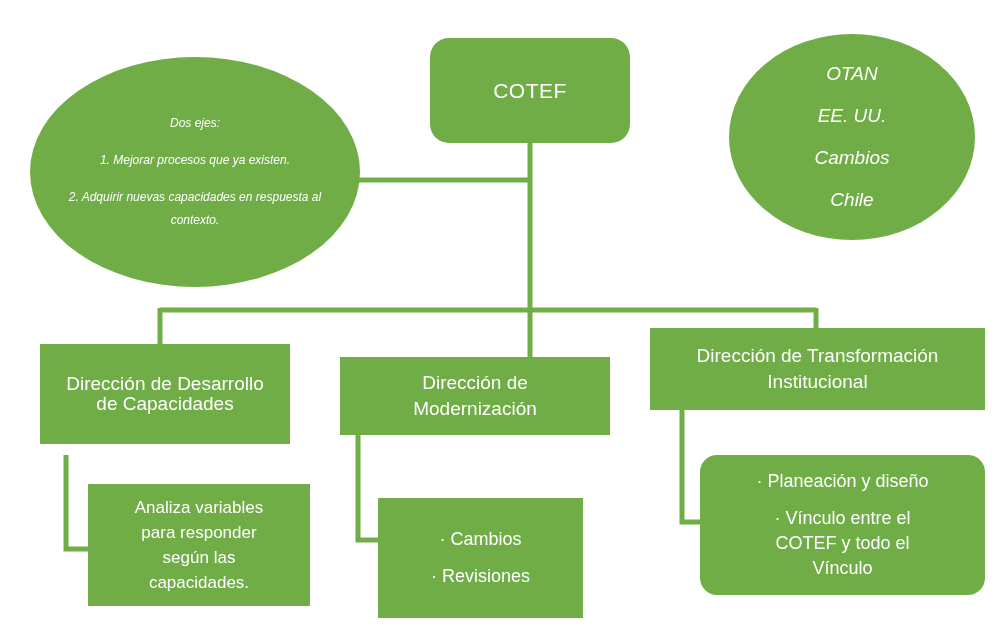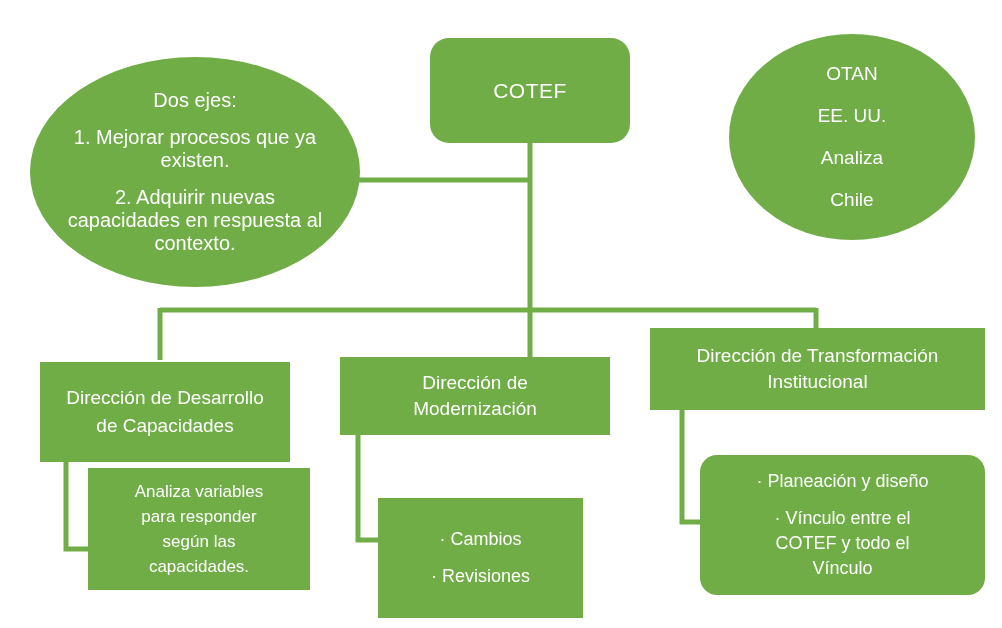--- a/index.html
+++ b/index.html
@@ -27,60 +27,60 @@
     position: absolute;
     background: #70ad47;
     color: #ffffff;
     display: flex;
     flex-direction: column;
     align-items: center;
     justify-content: center;
     text-align: center;
     z-index: 2;
   }
-  .ellipse { border-radius: 50%; }
+  .ellipse { border-radius: 50%; font-style: italic; }
 
   
   .node-cotef {
     left: 430px; top: 38px; width: 200px; height: 105px;
     font-size: 21px; letter-spacing: 0.5px; border-radius: 19px;
   }
 
   
   .ellipse-dos-ejes {
     left: 30px; top: 57px; width: 330px; height: 230px;
-    font-size: 20px; line-height: 23px; padding: 0 34px;
+    font-size: 12px; line-height: 23px; padding: 0 34px;
   }
   .ellipse-dos-ejes p { margin: 7px 0; }
 
   
   .ellipse-paises {
     left: 729px; top: 34px; width: 246px; height: 206px;
     font-size: 19px;
   }
   .ellipse-paises div { line-height: 42px; }
 
   
   .node-capacidades {
-    left: 40px; top: 362px; width: 250px; height: 100px;
-    font-size: 19px; line-height: 28px; padding: 0 14px;
+    left: 40px; top: 344px; width: 250px; height: 100px;
+    font-size: 19px; line-height: 20px; padding: 0 14px;
   }
   .node-modernizacion {
     left: 340px; top: 357px; width: 270px; height: 78px;
     font-size: 19px; line-height: 26px;
   }
   .node-modernizacion .inner { max-width: 200px; }
   .node-transformacion {
     left: 650px; top: 328px; width: 335px; height: 82px;
     font-size: 19px; line-height: 26px; padding: 0 8px;
   }
 
   
   .node-analiza {
-    left: 88px; top: 468px; width: 222px; height: 122px;
+    left: 88px; top: 484px; width: 222px; height: 122px;
     font-size: 17px; line-height: 25px;
   }
   .node-analiza .inner { max-width: 160px; }
   .node-modernizacion-items {
     left: 378px; top: 498px; width: 205px; height: 120px;
     font-size: 18px;
   }
   .node-modernizacion-items div { margin: 8px 0; }
   .node-transformacion-items {
     left: 700px; top: 455px; width: 285px; height: 140px;
@@ -119,21 +119,21 @@
 
   <div class="shape ellipse ellipse-dos-ejes">
     <p>Dos ejes:</p>
     <p>1. Mejorar procesos que ya existen.</p>
     <p>2. Adquirir nuevas capacidades en respuesta al contexto.</p>
   </div>
 
   <div class="shape ellipse ellipse-paises">
     <div>OTAN</div>
     <div>EE. UU.</div>
-    <div>Analiza</div>
+    <div>Cambios</div>
     <div>Chile</div>
   </div>
 
   <div class="shape node-capacidades">
     <span class="inner">Dirección de Desarrollo de Capacidades</span>
   </div>
 
   <div class="shape node-modernizacion">
     <span class="inner">Dirección de Modernización</span>
   </div>

